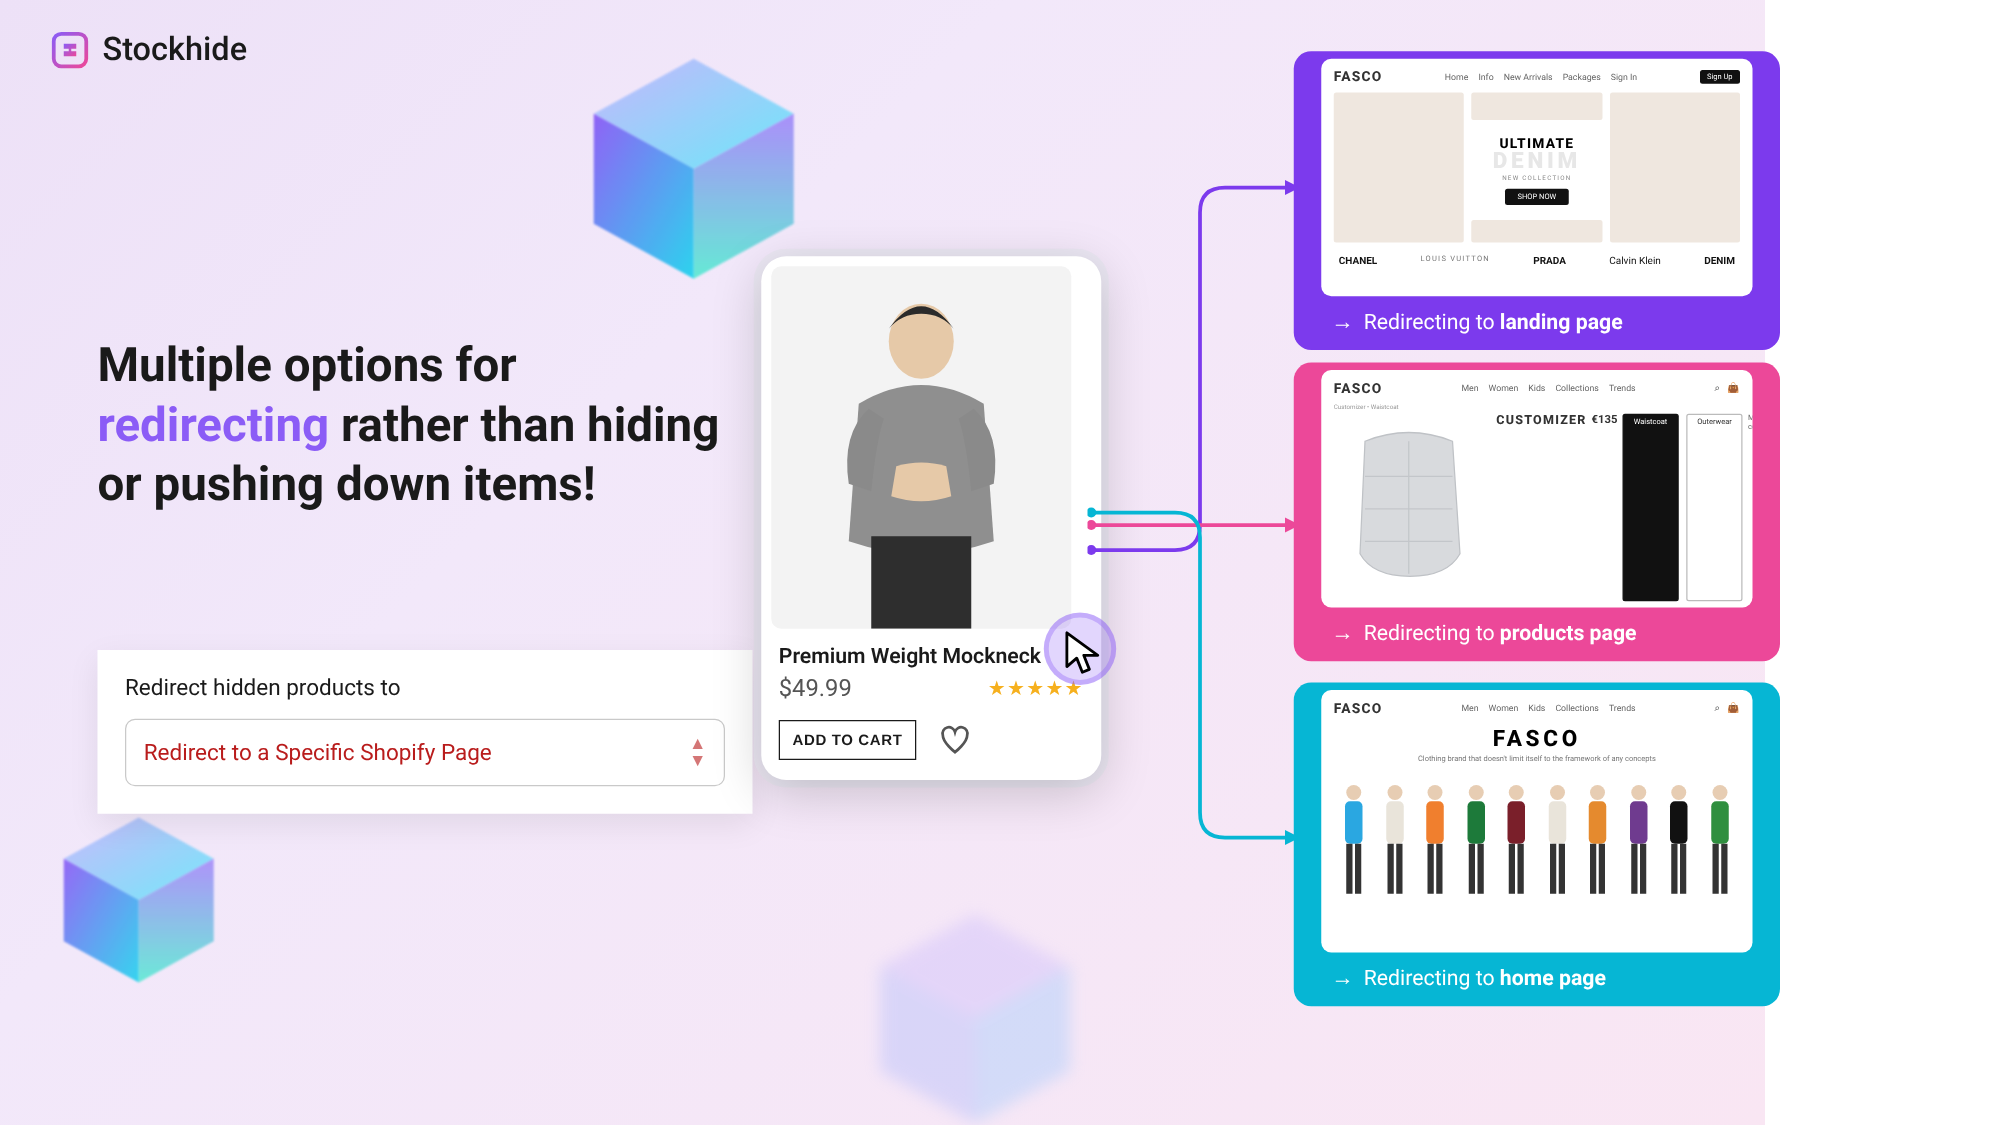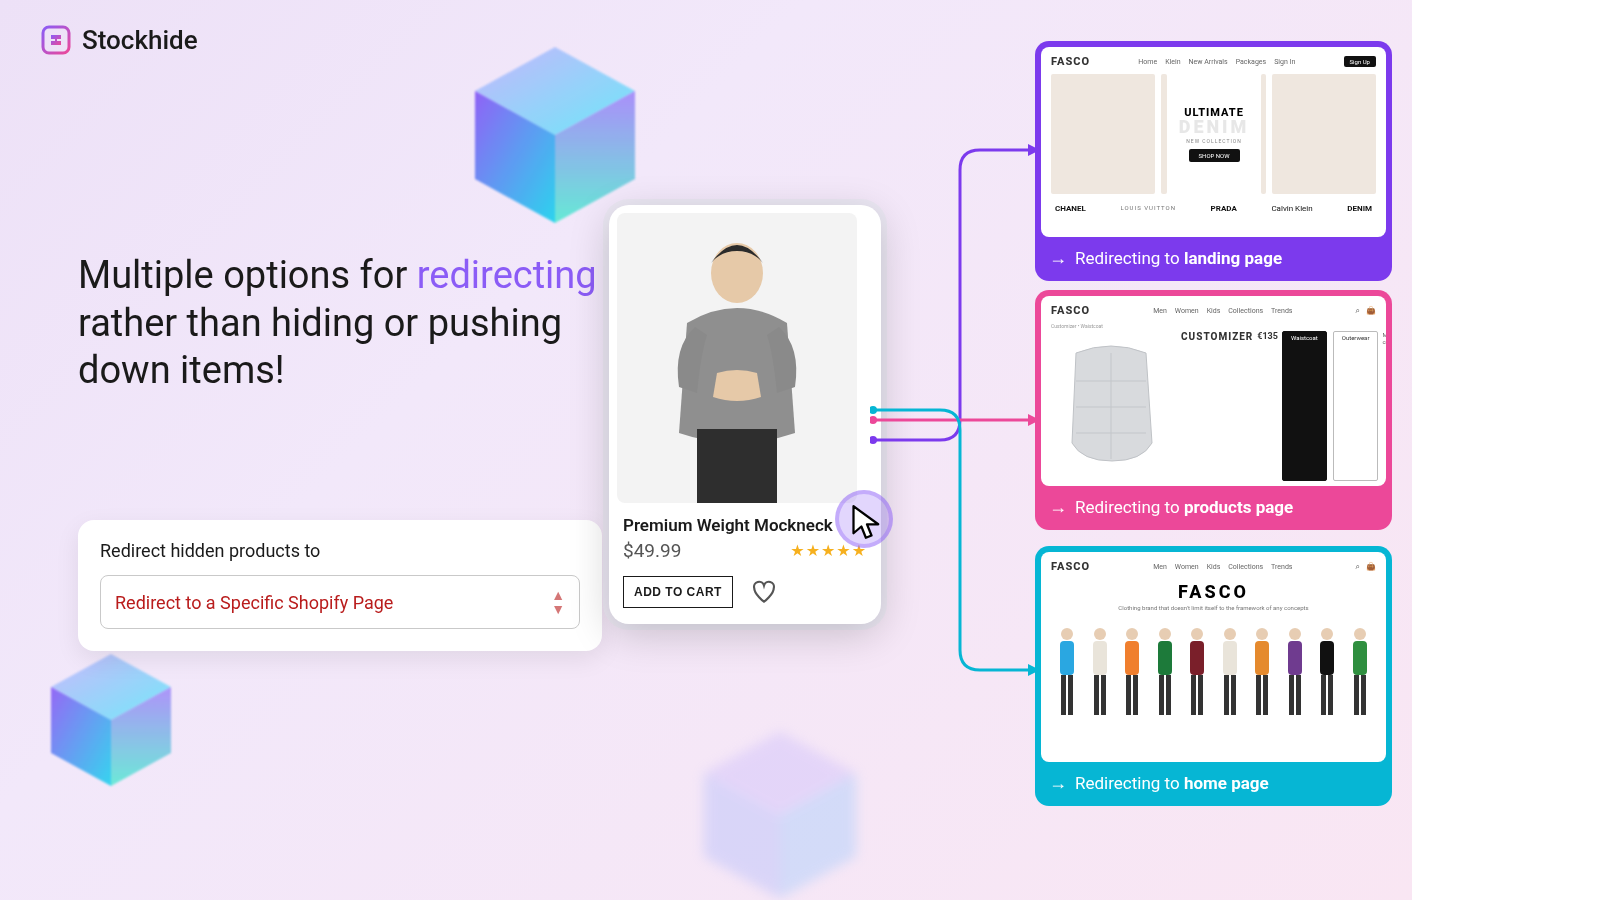--- a/index.html
+++ b/index.html
@@ -2,24 +2,24 @@
 <html><head>
 <meta charset="utf-8">
 <style>
   html,body{margin:0;padding:0;width:1600px;height:900px;font-family:-apple-system,BlinkMacSystemFont,"Segoe UI",Roboto,sans-serif;overflow:hidden}
   .stage{position:relative;width:1412px;height:900px;background:linear-gradient(135deg,#ede1f7 0%,#f2e8fa 35%,#f9e6f3 100%)}
   
   .logo{position:absolute;left:40px;top:24px;display:flex;align-items:center;gap:10px}
   .logo-mark{width:32px;height:32px}
   .logo-text{font-size:26px;font-weight:500;color:#1a1a1a}
   
-  .headline{position:absolute;left:78px;top:252px;width:520px;font-size:38px;line-height:1.25;font-weight:400;color:#1a1a1a}
+  .headline{position:absolute;left:78px;top:270px;width:520px;font-size:38px;line-height:1.25;font-weight:700;color:#1a1a1a}
   .headline .accent{color:#8b5cf6}
   
-  .setting{position:absolute;left:78px;top:520px;width:480px;background:#fff;border-radius:16px;padding:20px 22px 22px;box-shadow:0 8px 24px rgba(0,0,0,.08)}
+  .setting{position:absolute;left:78px;top:520px;width:480px;background:#fff;border-radius:0;padding:20px 22px 22px;box-shadow:0 8px 24px rgba(0,0,0,.08)}
   .setting-label{font-size:18px;color:#1a1a1a;margin-bottom:14px}
   .select{display:flex;align-items:center;justify-content:space-between;border:1px solid #c9c9c9;border-radius:8px;padding:12px 14px;font-size:18px;color:#b91c1c;background:#fff}
   .select .chev{font-size:14px;opacity:.6;line-height:1}
   
   .product{position:absolute;left:609px;top:205px;width:256px;background:#fff;border-radius:20px;padding:8px 8px 16px;box-shadow:0 10px 40px rgba(0,0,0,.18),0 0 0 6px rgba(234,231,242,.9)}
   .pimg{width:240px;height:290px;border-radius:8px;background:#f3f3f3;display:flex;align-items:flex-end;justify-content:center;overflow:hidden}
   .pimg svg{width:180px;height:280px}
   .pname{font-size:17px;font-weight:600;margin:12px 6px 4px;color:#1a1a1a}
   .prow{display:flex;align-items:center;justify-content:space-between;margin:0 6px}
   .pprice{font-size:19px;color:#555}
@@ -30,38 +30,38 @@
   .cursor{position:absolute;left:835px;top:490px;width:60px;height:60px}
   .cursor .pulse{position:absolute;left:0;top:0;width:50px;height:50px;border-radius:50%;background:rgba(139,92,246,.25);border:4px solid rgba(139,92,246,.35)}
   .cursor svg{position:absolute;left:14px;top:14px;width:36px;height:36px}
   
   .cube{position:absolute;filter:blur(1px)}
   .cube svg{width:100%;height:100%}
   .cube1{left:455px;top:35px;width:200px;height:200px;opacity:.95}
   .cube2{left:36px;top:645px;width:150px;height:150px;opacity:.9}
   .cube3{left:670px;top:720px;width:220px;height:190px;opacity:.35;filter:blur(6px)}
   
-  .pv{position:absolute;left:1035px;width:345px;border-radius:14px;padding:6px 6px 0}
+  .pv{position:absolute;left:1035px;width:345px;border-radius:14px;padding:6px 22px 0}
   .pv1{top:41px;background:#7c3aed}
   .pv2{top:290px;background:#ec4899}
   .pv3{top:546px;background:#06b6d4}
   .pv-body{background:#fff;border-radius:8px;height:190px;padding:8px 10px 6px;box-sizing:border-box;overflow:hidden}
   .pv3 .pv-body{height:210px}
   .pv-cap{display:flex;align-items:center;gap:8px;color:#fff;padding:10px 8px 12px;font-size:17px}
   .pv-cap b{font-weight:700}
   .pv-cap .arr{font-size:18px}
   
   .mini-top{display:flex;align-items:center;justify-content:space-between;font-size:8px;color:#333;margin-bottom:6px}
   .mini-brand{font-weight:800;font-size:11px;letter-spacing:1px}
   .mini-nav{display:flex;gap:8px;font-size:7px;color:#666}
   .mini-right{display:flex;gap:6px;align-items:center}
   .mini-btn{background:#111;color:#fff;font-size:6px;padding:2px 6px;border-radius:2px}
   
   .land{display:flex;gap:6px;height:120px}
-  .land .col{flex:1;display:flex;flex-direction:row;gap:12px}
+  .land .col{flex:1;display:flex;flex-direction:column;gap:12px}
   .land .ph{background:#efe7df;border-radius:2px;flex:1}
   .land .hero{flex:1.2;background:#fff;display:flex;flex-direction:column;align-items:center;justify-content:center;text-align:center}
   .land .hero .t1{font-size:11px;font-weight:800;letter-spacing:1px}
   .land .hero .t2{font-size:18px;font-weight:900;color:#e7e7e7;letter-spacing:3px;line-height:.9}
   .land .hero .t3{font-size:5px;color:#888;letter-spacing:1px;margin:3px 0 5px}
   .land .hero .cta{background:#111;color:#fff;font-size:6px;padding:3px 10px;border-radius:2px}
   .brands{display:flex;justify-content:space-between;font-size:8px;font-weight:700;margin-top:10px;padding:0 4px;color:#111}
   .brands span:nth-child(2){font-weight:400;font-size:6px;color:#777;letter-spacing:1px}
   
   .cust{display:flex;gap:10px;height:150px}
@@ -203,21 +203,21 @@
     <polygon points="158,264 170,270 158,276" fill="#06b6d4"></polygon>
     <circle cx="3" cy="10" r="4" fill="#06b6d4"></circle>
   </svg>
 
   <div class="pv pv1">
     <div class="pv-body">
       <div class="mini-top">
         <span class="mini-brand">FASCO</span>
         <div class="mini-nav">
           <span>Home</span>
-          <span>Klein</span>
+          <span>Info</span>
           <span>New Arrivals</span>
           <span>Packages</span>
           <span>Sign In</span>
         </div>
         <span class="mini-btn">Sign Up</span>
       </div>
       <div class="land">
         <div class="col">
             <div class="ph"></div>
           </div>

